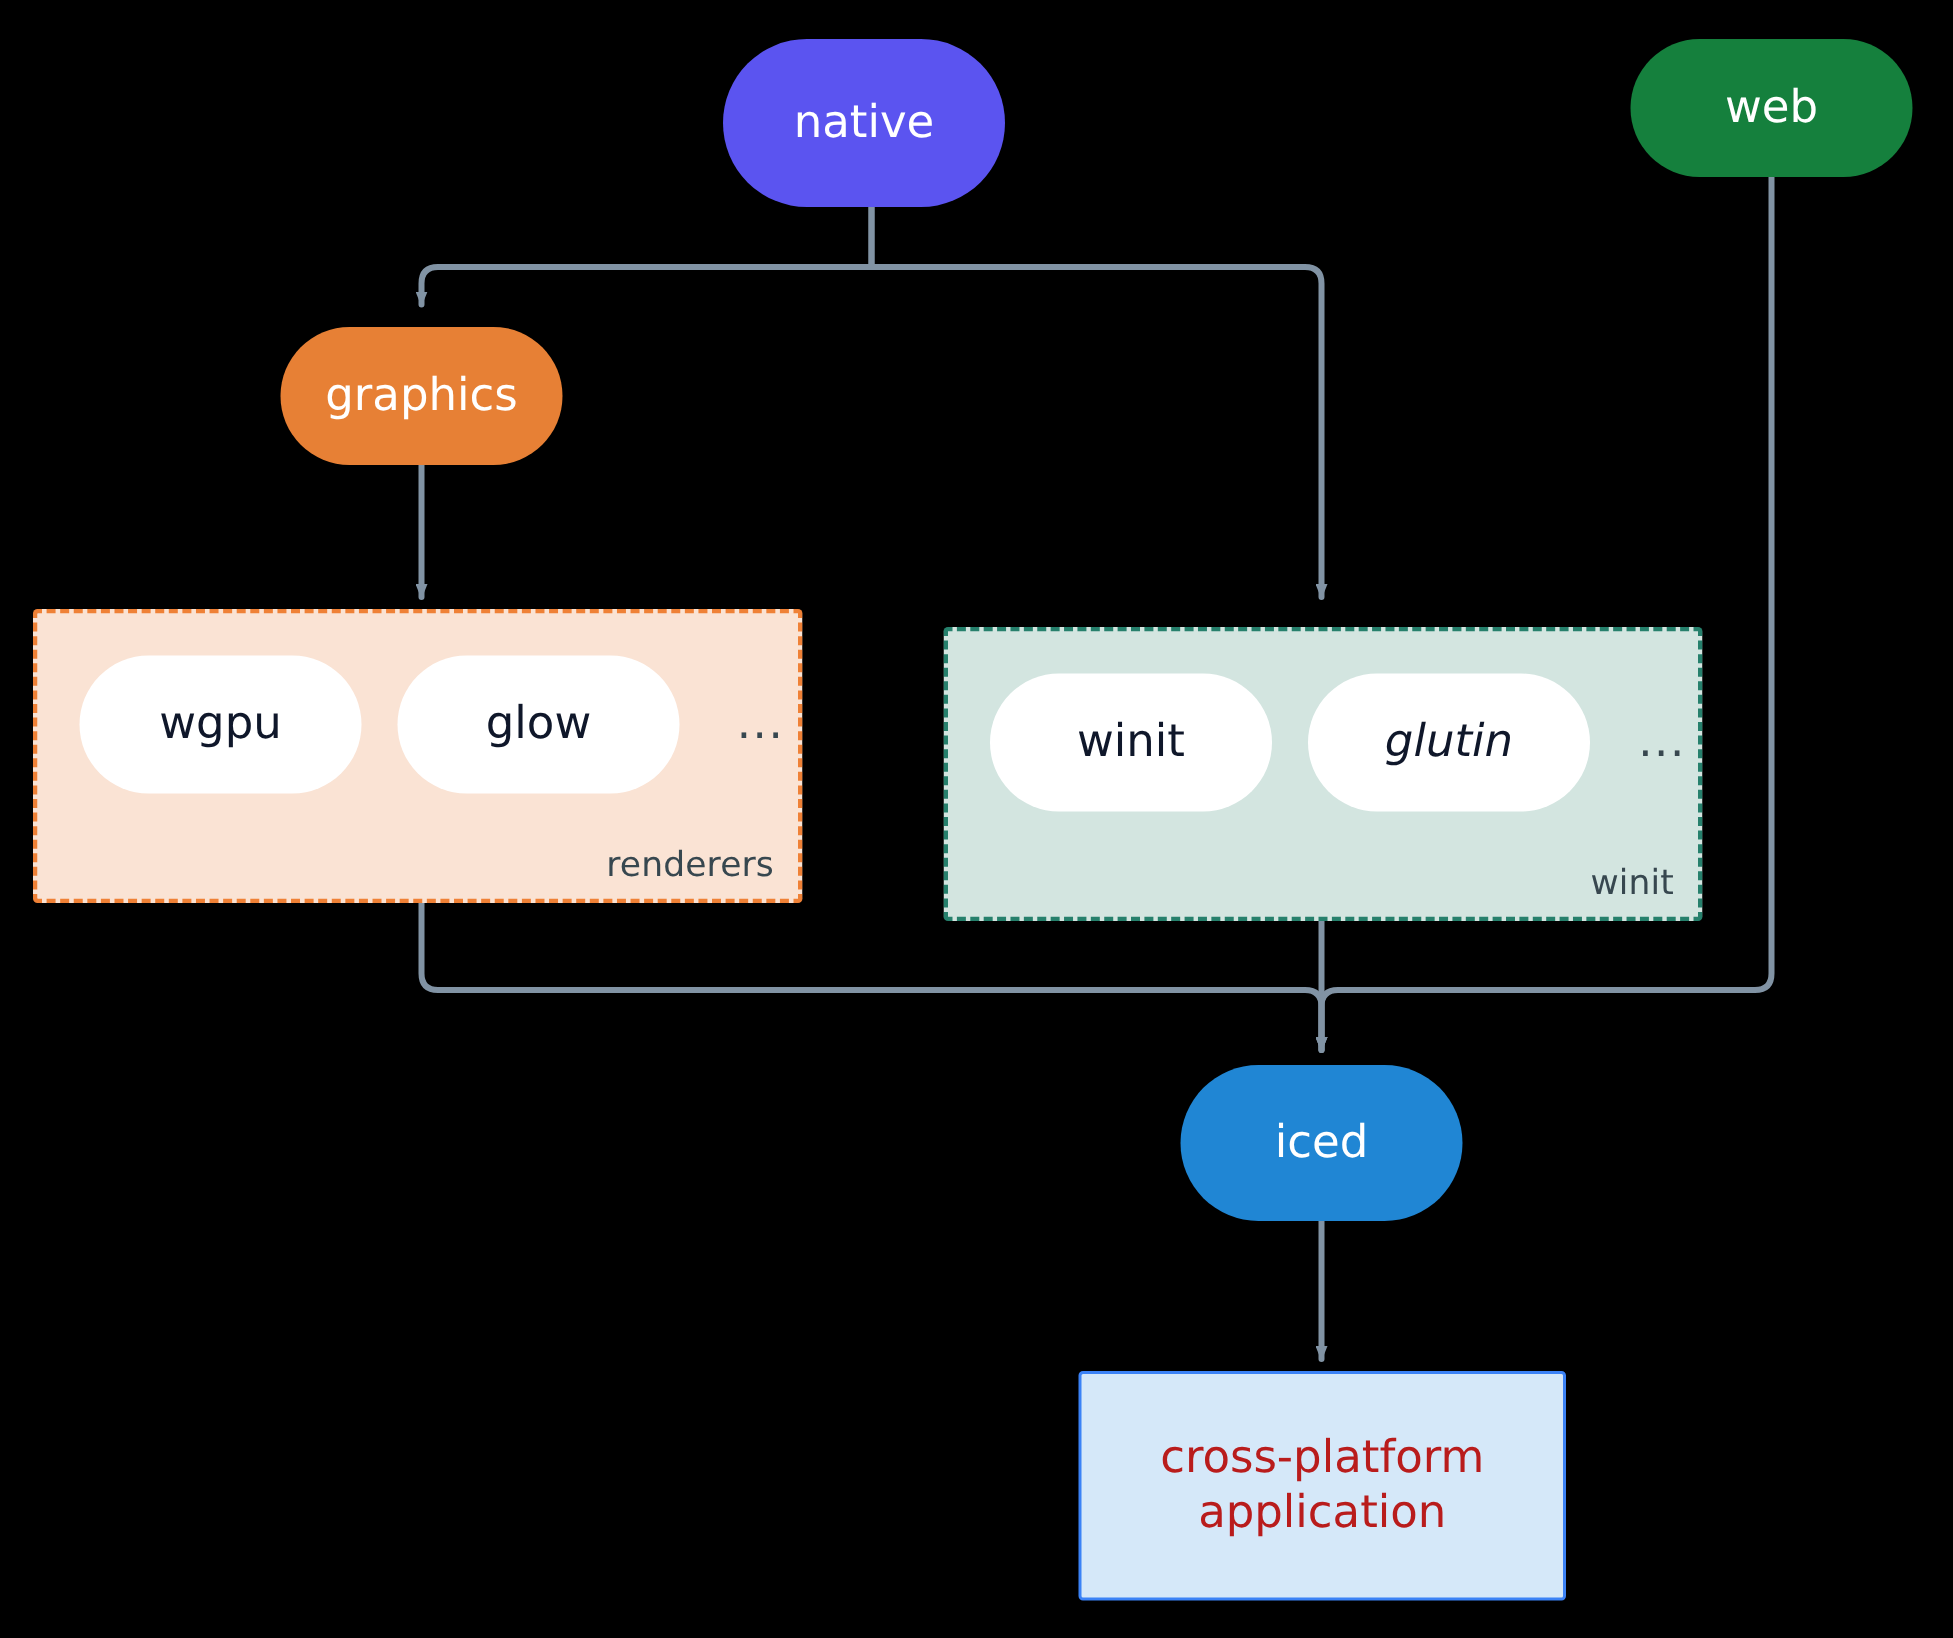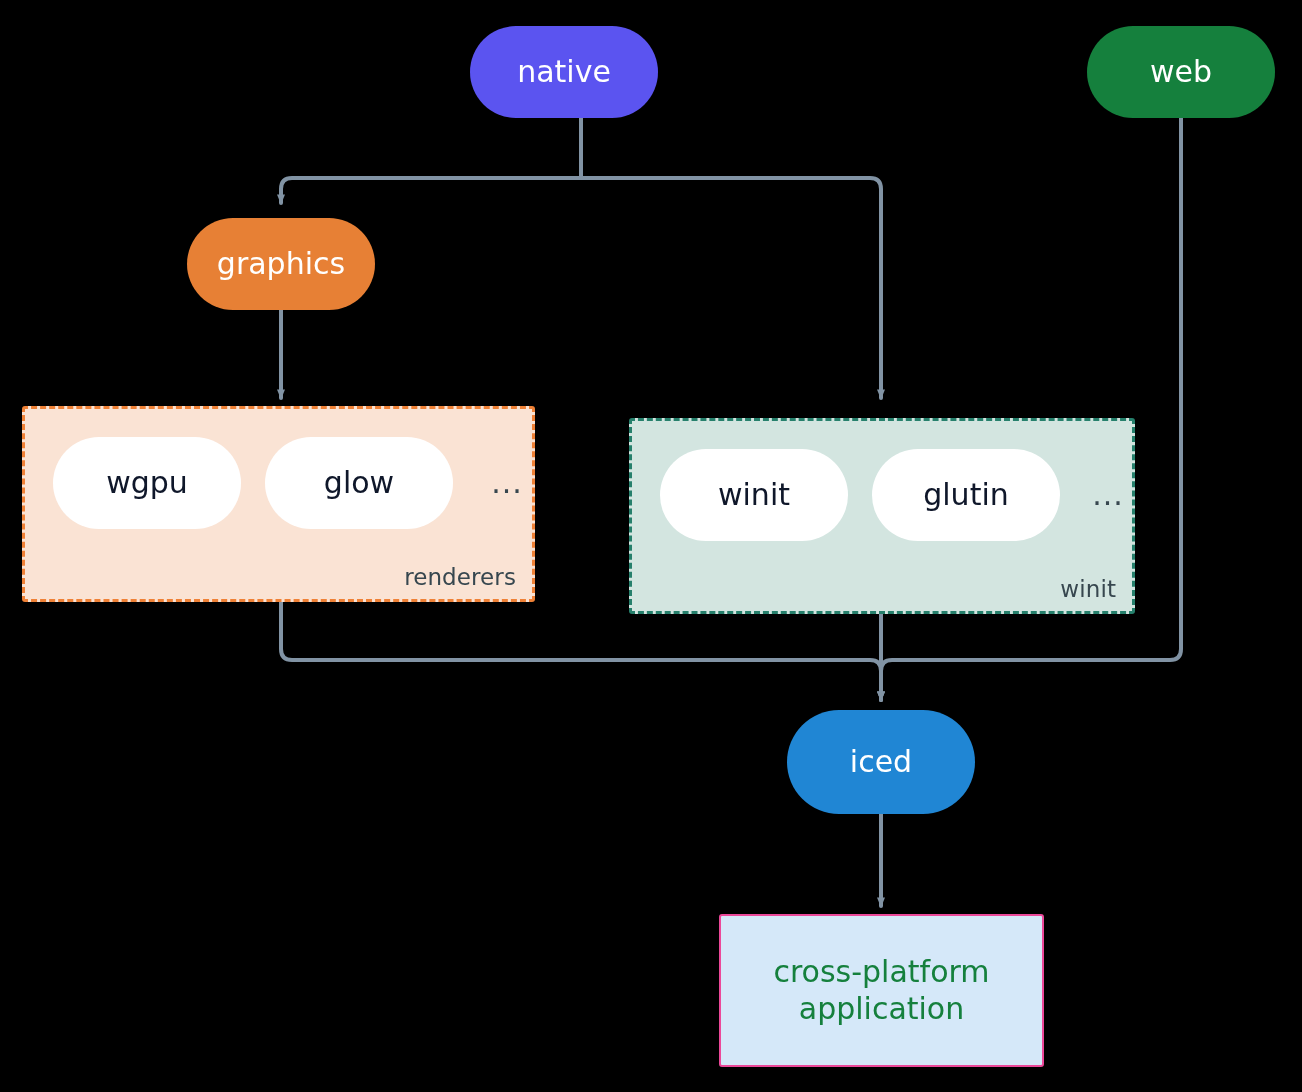--- a/index.html
+++ b/index.html
@@ -87,23 +87,23 @@
     color: #37474f;
     font-size: 30px;
     letter-spacing: 1px;
     display: flex;
     align-items: center;
     justify-content: center;
   }
   
   .rect {
     background: #d5e8f9;
-    border: 2px solid #ec4899;
+    border: 2px solid #3b82f6;
     border-radius: 3px;
-    color: #15803d;
+    color: #b91c1c;
     font-size: 30px;
   }
 </style>
 </head>
 <body>
 
 <div id="diagram-root">
 
   <svg id="edge-layer" viewBox="0 0 1302 1092" width="1302" height="1092" aria-hidden="true">
     <defs>
@@ -122,42 +122,42 @@
       <path d="M 281,602 L 281,649 Q 281,660 292,660 L 870,660 Q 881,660 881,671 L 881,700" marker-end="url(#arrowhead)"></path>
 
       <path d="M 881,602 L 881,700" marker-end="url(#arrowhead)"></path>
 
       <path d="M 1181,118 L 1181,649 Q 1181,660 1170,660 L 892,660 Q 881,660 881,671 L 881,700" marker-end="url(#arrowhead)"></path>
 
       <path d="M 881,802 L 881,906" marker-end="url(#arrowhead)"></path>
     </g>
   </svg>
 
-  <div class="node pill pill-native" style="left:470px; top:26px; width:188px; height:92px;">native</div>
+  <div class="node pill pill-native" style="left:482px; top:26px; width:188px; height:112px;">native</div>
 
   <div class="node pill pill-web" style="left:1087px; top:26px; width:188px; height:92px;">web</div>
 
   <div class="node pill pill-graphics" style="left:187px; top:218px; width:188px; height:92px;">graphics</div>
 
   <div class="node group group-renderers" style="left:22px; top:406px; width:513px; height:196px;">
 
     <div class="subpill" style="left:28px; top:28px; width:188px; height:92px;">wgpu</div>
 
     <div class="subpill" style="left:240px; top:28px; width:188px; height:92px;">glow</div>
 
     <div class="ellipsis" style="left:452px; top:28px; width:60px; height:92px;">...</div>
 
     <div class="group-label">renderers</div>
   </div>
 
   <div class="node group group-shells" style="left:629px; top:418px; width:506px; height:196px;">
 
     <div class="subpill" style="left:28px; top:28px; width:188px; height:92px;">winit</div>
 
-    <div class="subpill" style="left:240px; top:28px; width:188px; height:92px;">glutin</div>
+    <div class="subpill" style="left:240px; top:28px; width:188px; height:92px;font-style:italic;">glutin</div>
 
     <div class="ellipsis" style="left:448px; top:28px; width:56px; height:92px;">...</div>
 
     <div class="group-label">winit</div>
   </div>
 
   <div class="node pill pill-iced" style="left:787px; top:710px; width:188px; height:104px;">iced</div>
 
   <div class="node rect" style="left:719px; top:914px; width:325px; height:153px;">cross-platform
 application</div>

